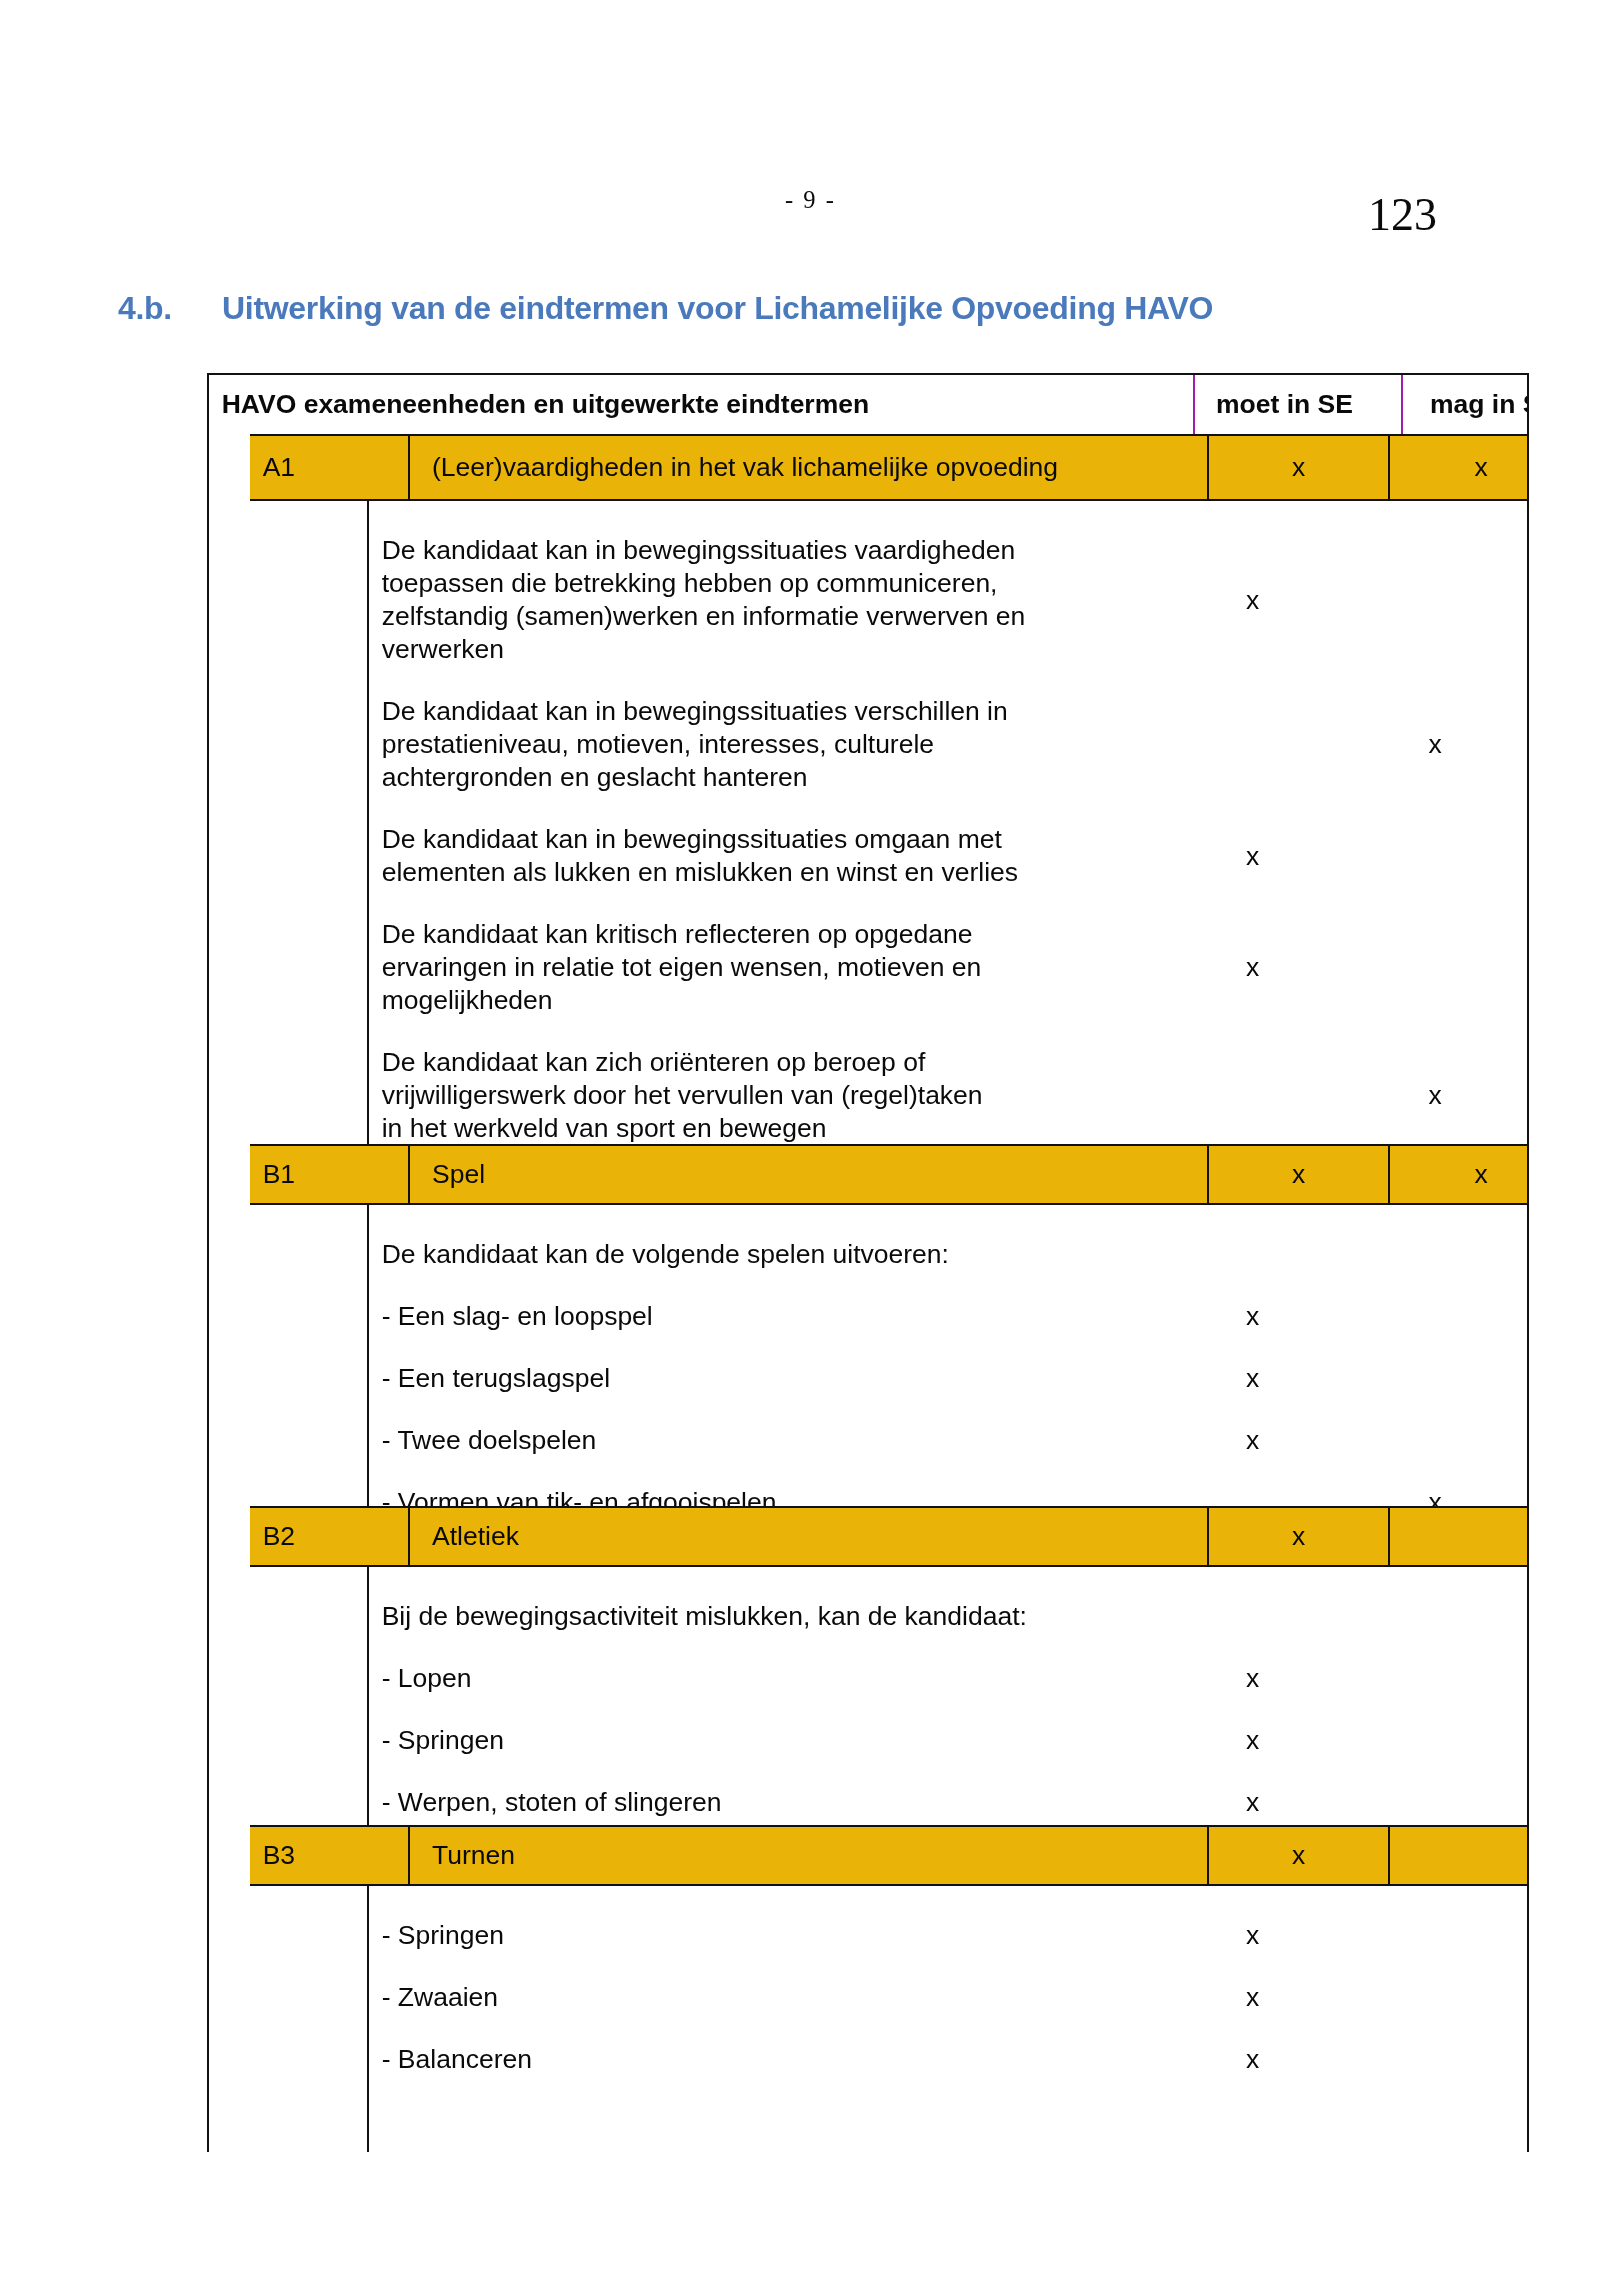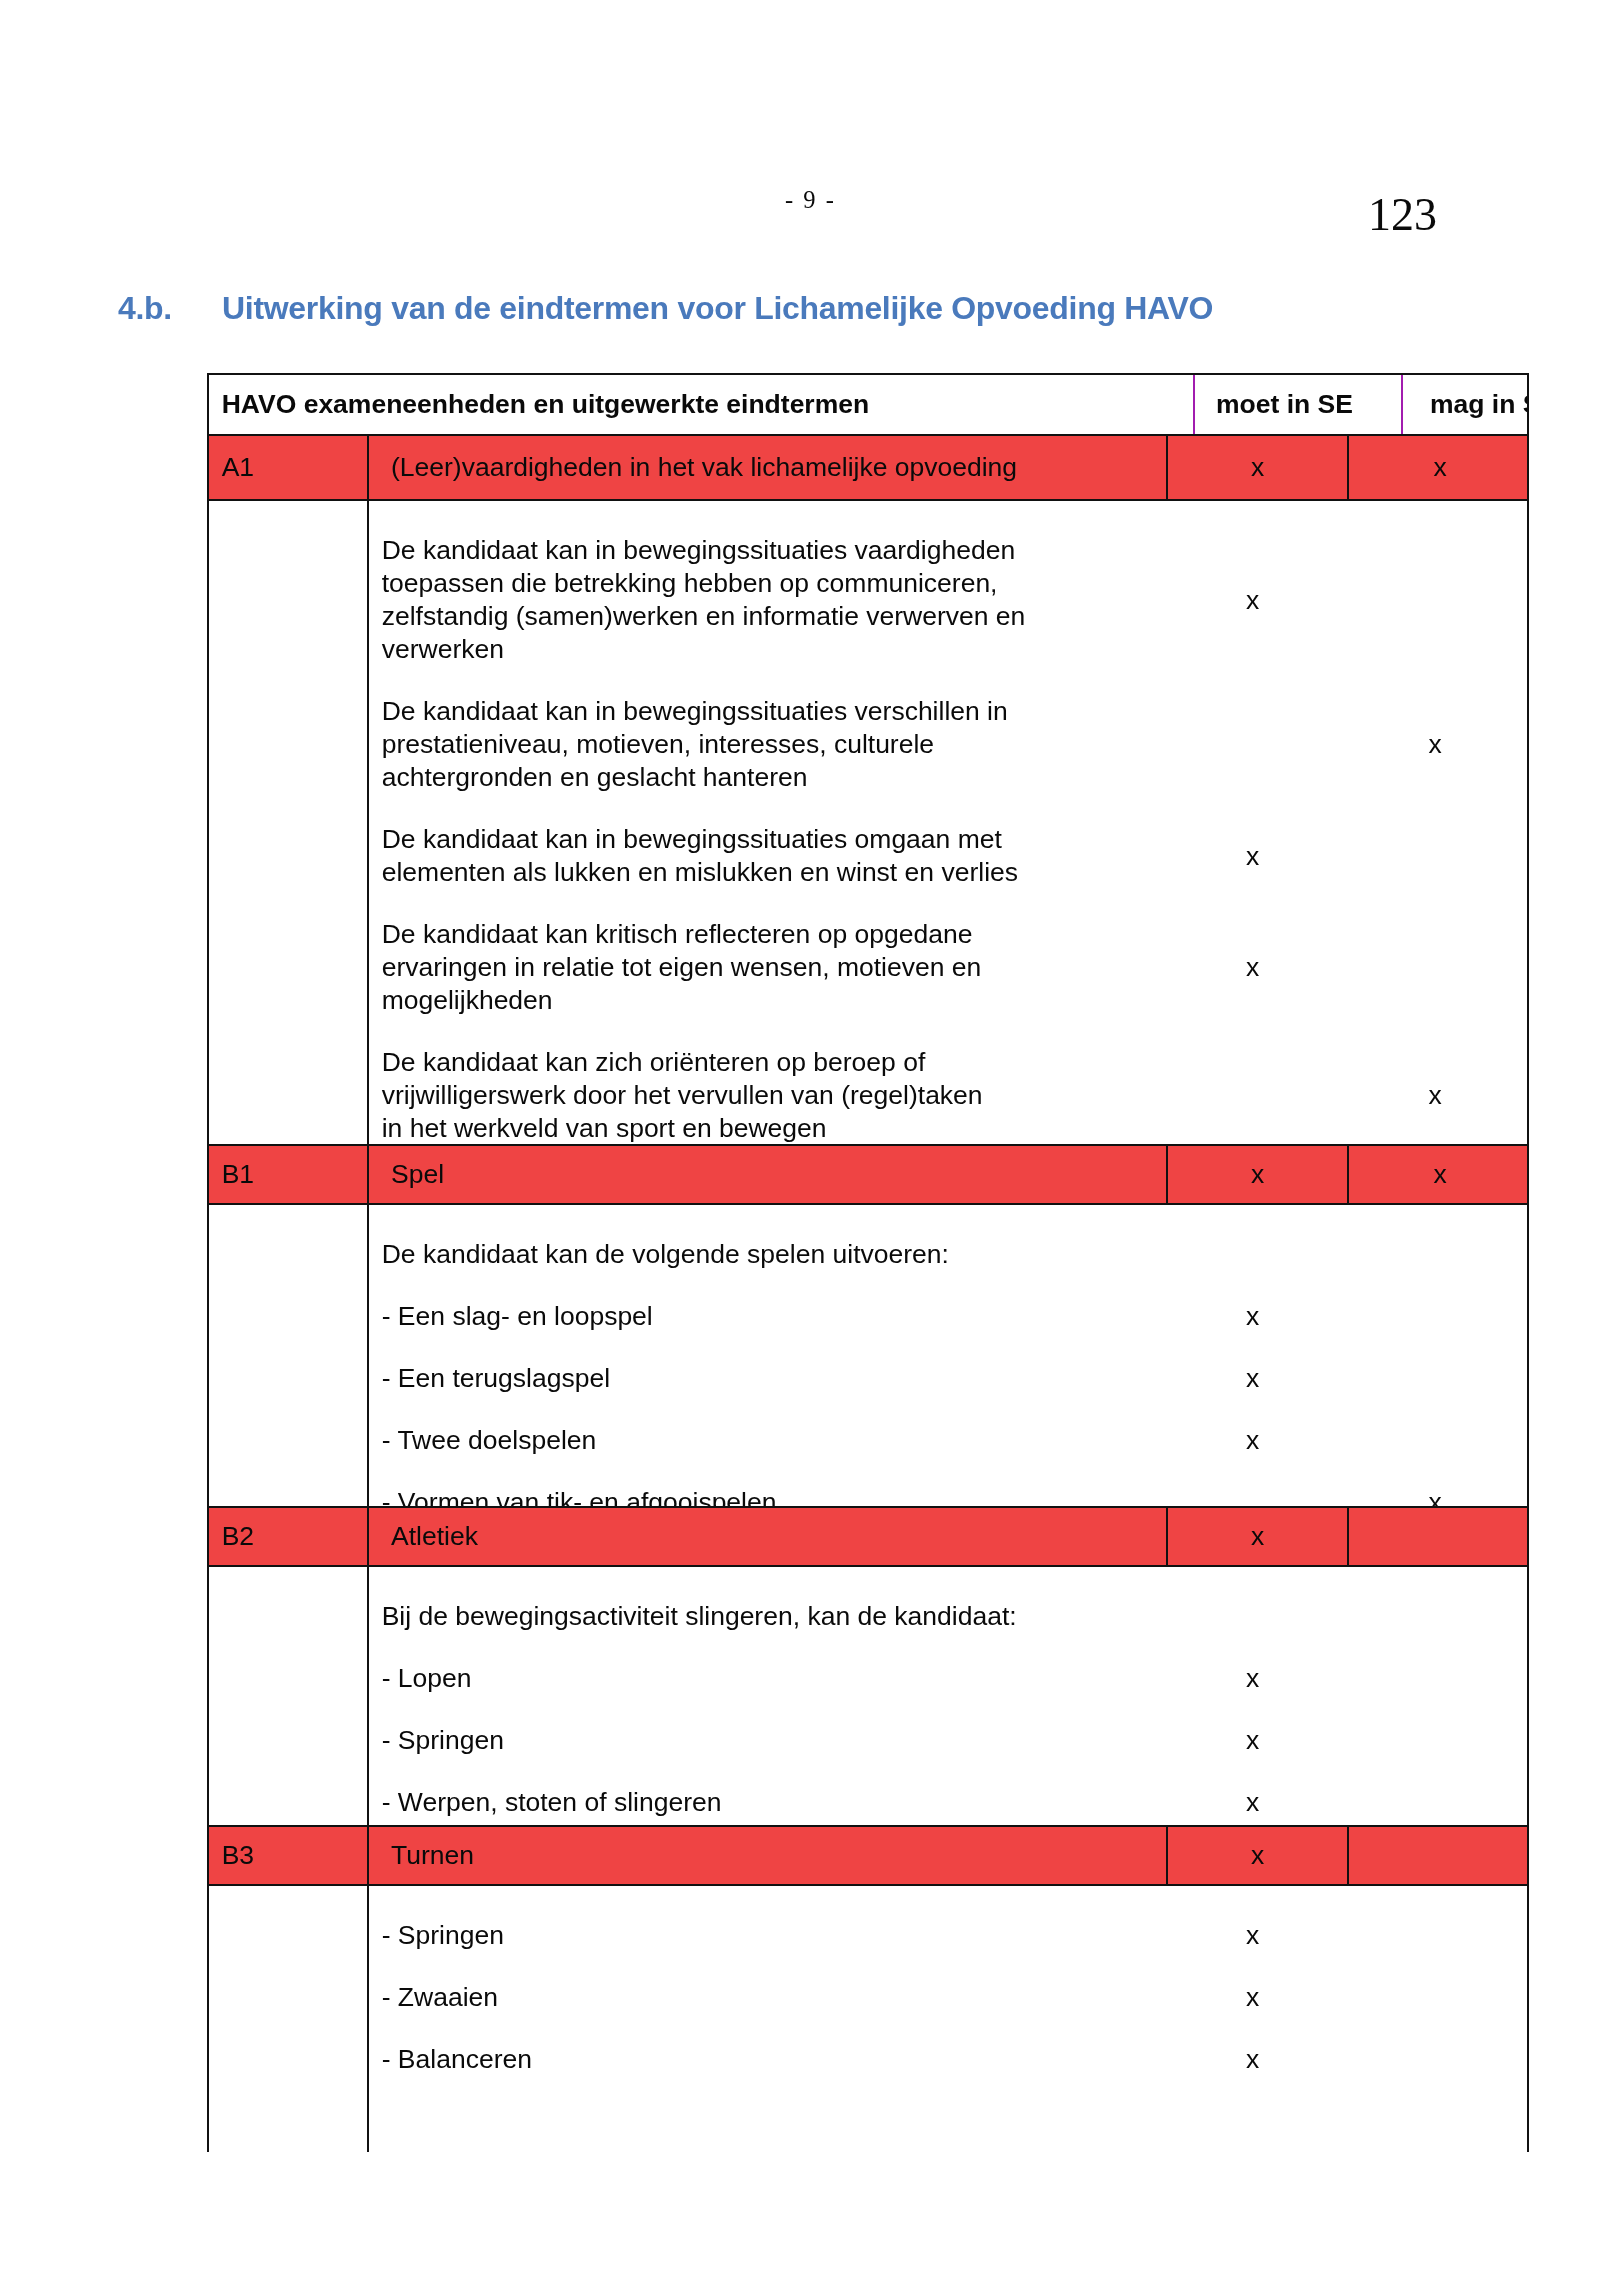--- a/index.html
+++ b/index.html
@@ -36,22 +36,22 @@
     height:59px; align-items:center;gap:27px;
   }
   .header-row .h-main { font-weight:700; padding-left:12.7px; }
   .header-row .h-col {
     font-weight:700; text-align:center; height:100%;
     display:flex; align-items:center; justify-content:center;
     border-left:2px solid #a21caf;
   }
   .section-row {
     display:grid; grid-template-columns:160px 797px 181px 184px;
-    background:#ef4444; height:61px; align-items:center;
-    border-top:2.9px solid #111; border-bottom:2.9px solid #111;
+    background:#eab308; height:61px; align-items:center;
+    border-top:2.9px solid #111; border-bottom:2.9px solid #111;margin-left:41px;
   }
   .tbody > .section-row:first-child { height:67px; }
   .section-row .s-code { padding-left:12.7px; height:100%; display:flex; align-items:center; border-right:2px solid #111; }
   .section-row .s-title { padding-left:22px; }
   .section-row .s-mark { text-align:center; height:100%; display:flex; align-items:center; justify-content:center; border-left:2px solid #111; }
 
   .content-row { display:flex; overflow:hidden; }
   .tbody > .content-row:nth-child(2) { height:643px; }
   .tbody > .content-row:nth-child(4) { height:301px; }
   .tbody > .content-row:nth-child(6) { height:258px; }
@@ -170,21 +170,21 @@
         <div class="section-row">
           <div class="s-code">B2</div>
           <div class="s-title">Atletiek</div>
           <div class="s-mark">x</div>
           <div class="s-mark"></div>
         </div>
         <div class="content-row">
           <div class="c-code"></div>
           <div class="c-items">
             <div class="item">
-              <div class="i-text">Bij de bewegingsactiviteit slingeren, kan de kandidaat:</div>
+              <div class="i-text">Bij de bewegingsactiviteit mislukken, kan de kandidaat:</div>
               <div class="i-mark"></div>
               <div class="i-mark"></div>
             </div>
             <div class="item">
               <div class="i-text">- Lopen</div>
               <div class="i-mark">x</div>
               <div class="i-mark"></div>
             </div>
             <div class="item">
               <div class="i-text">- Springen</div>

